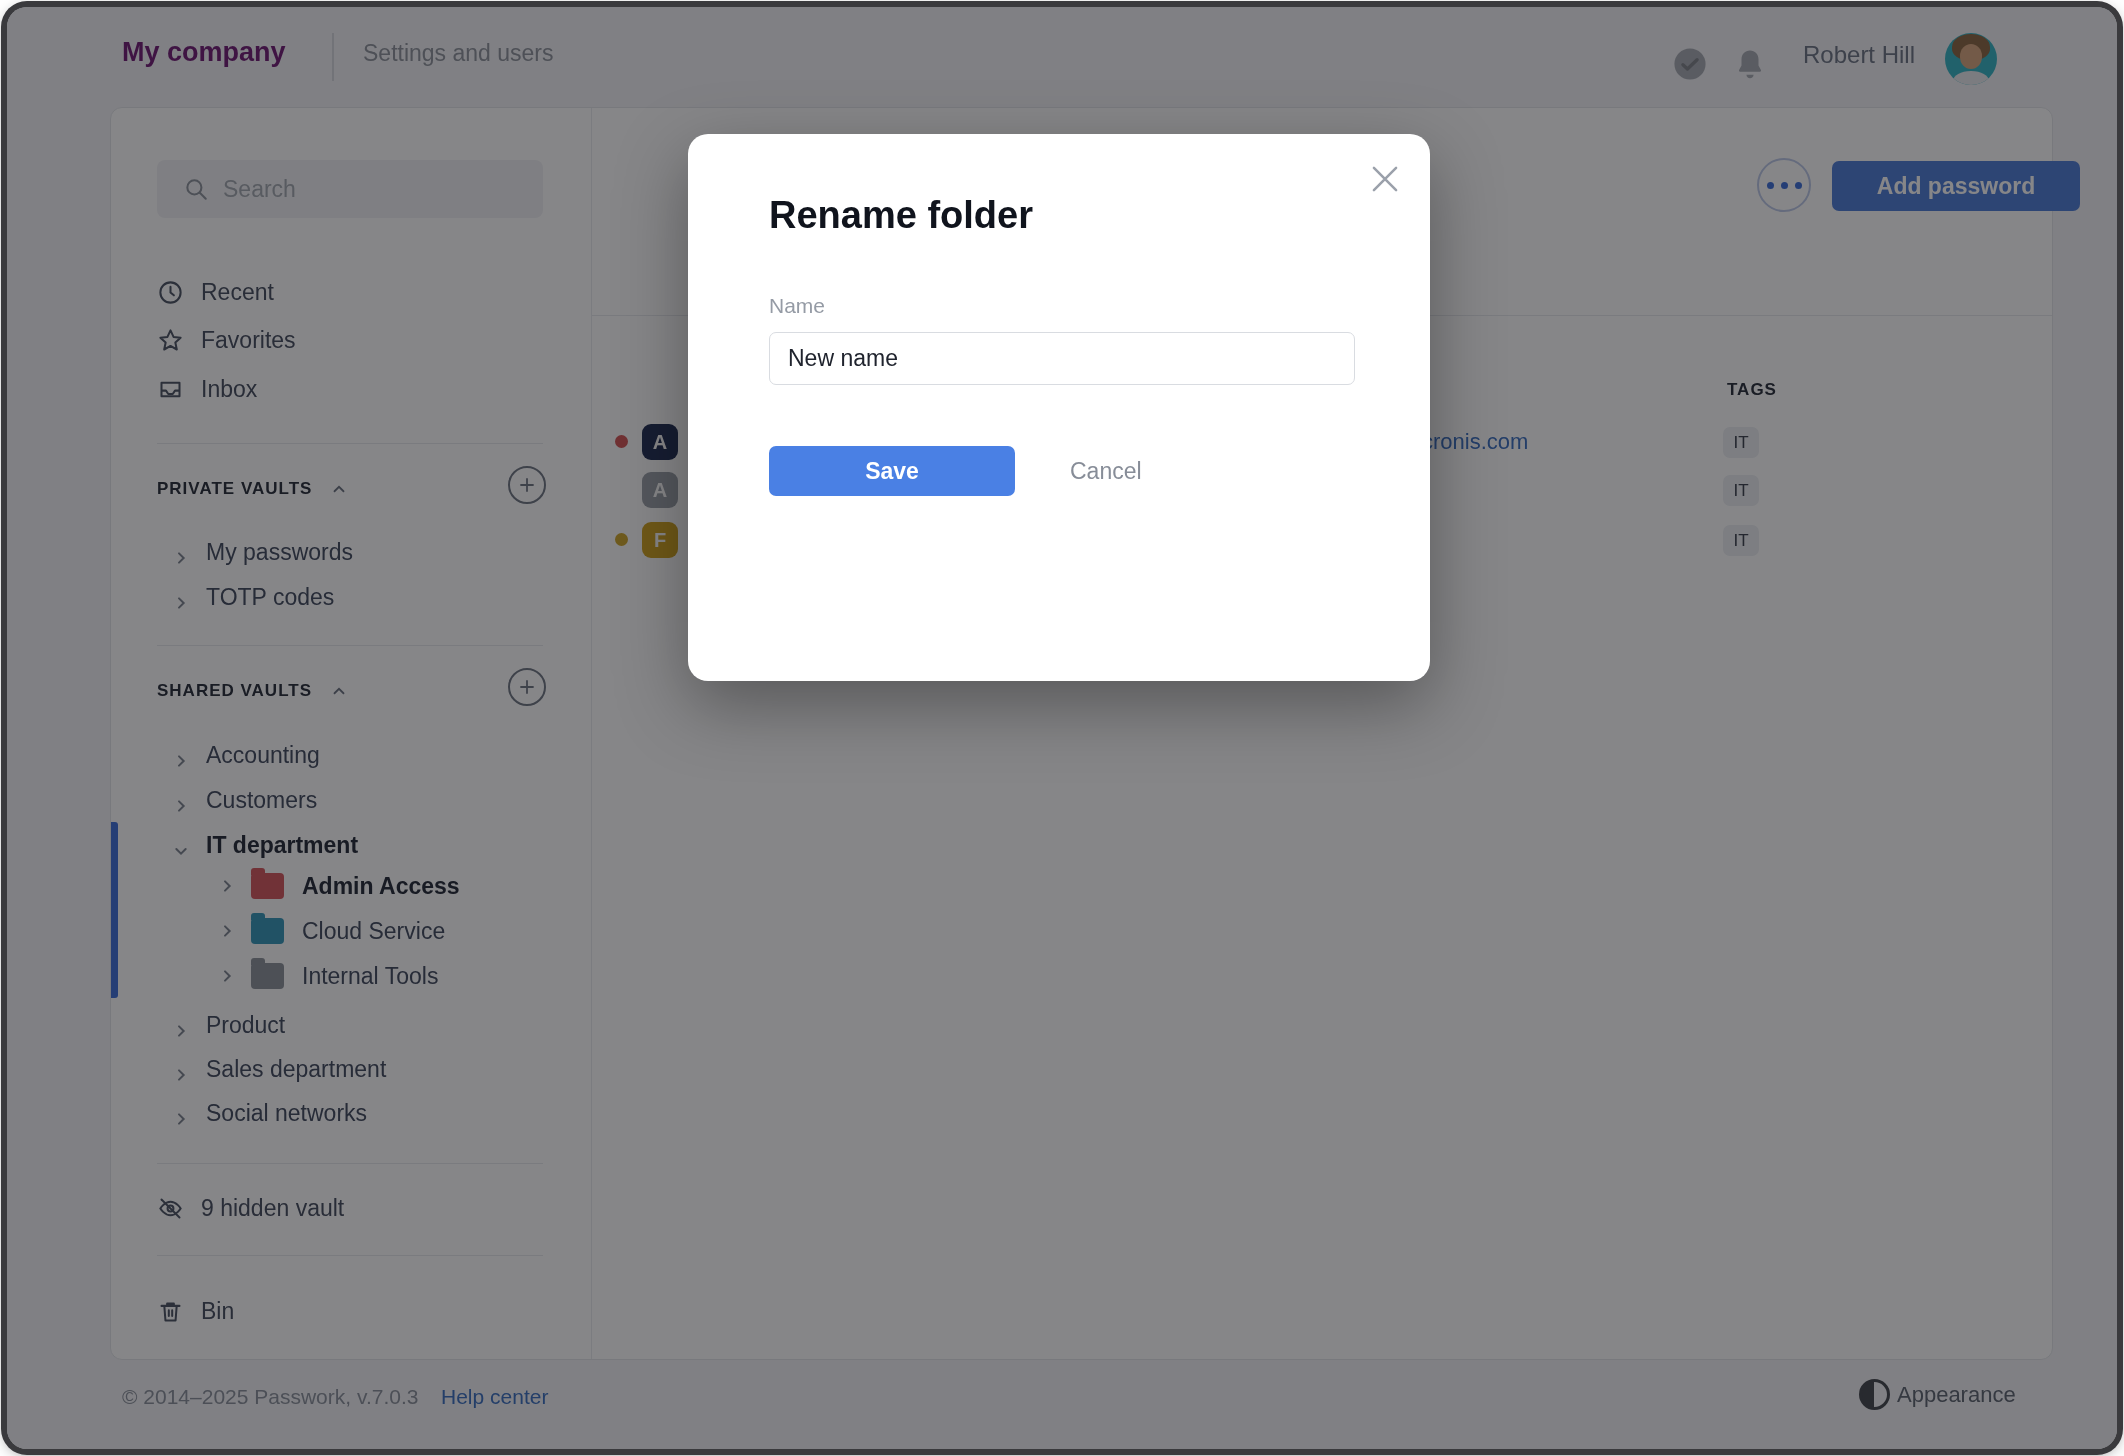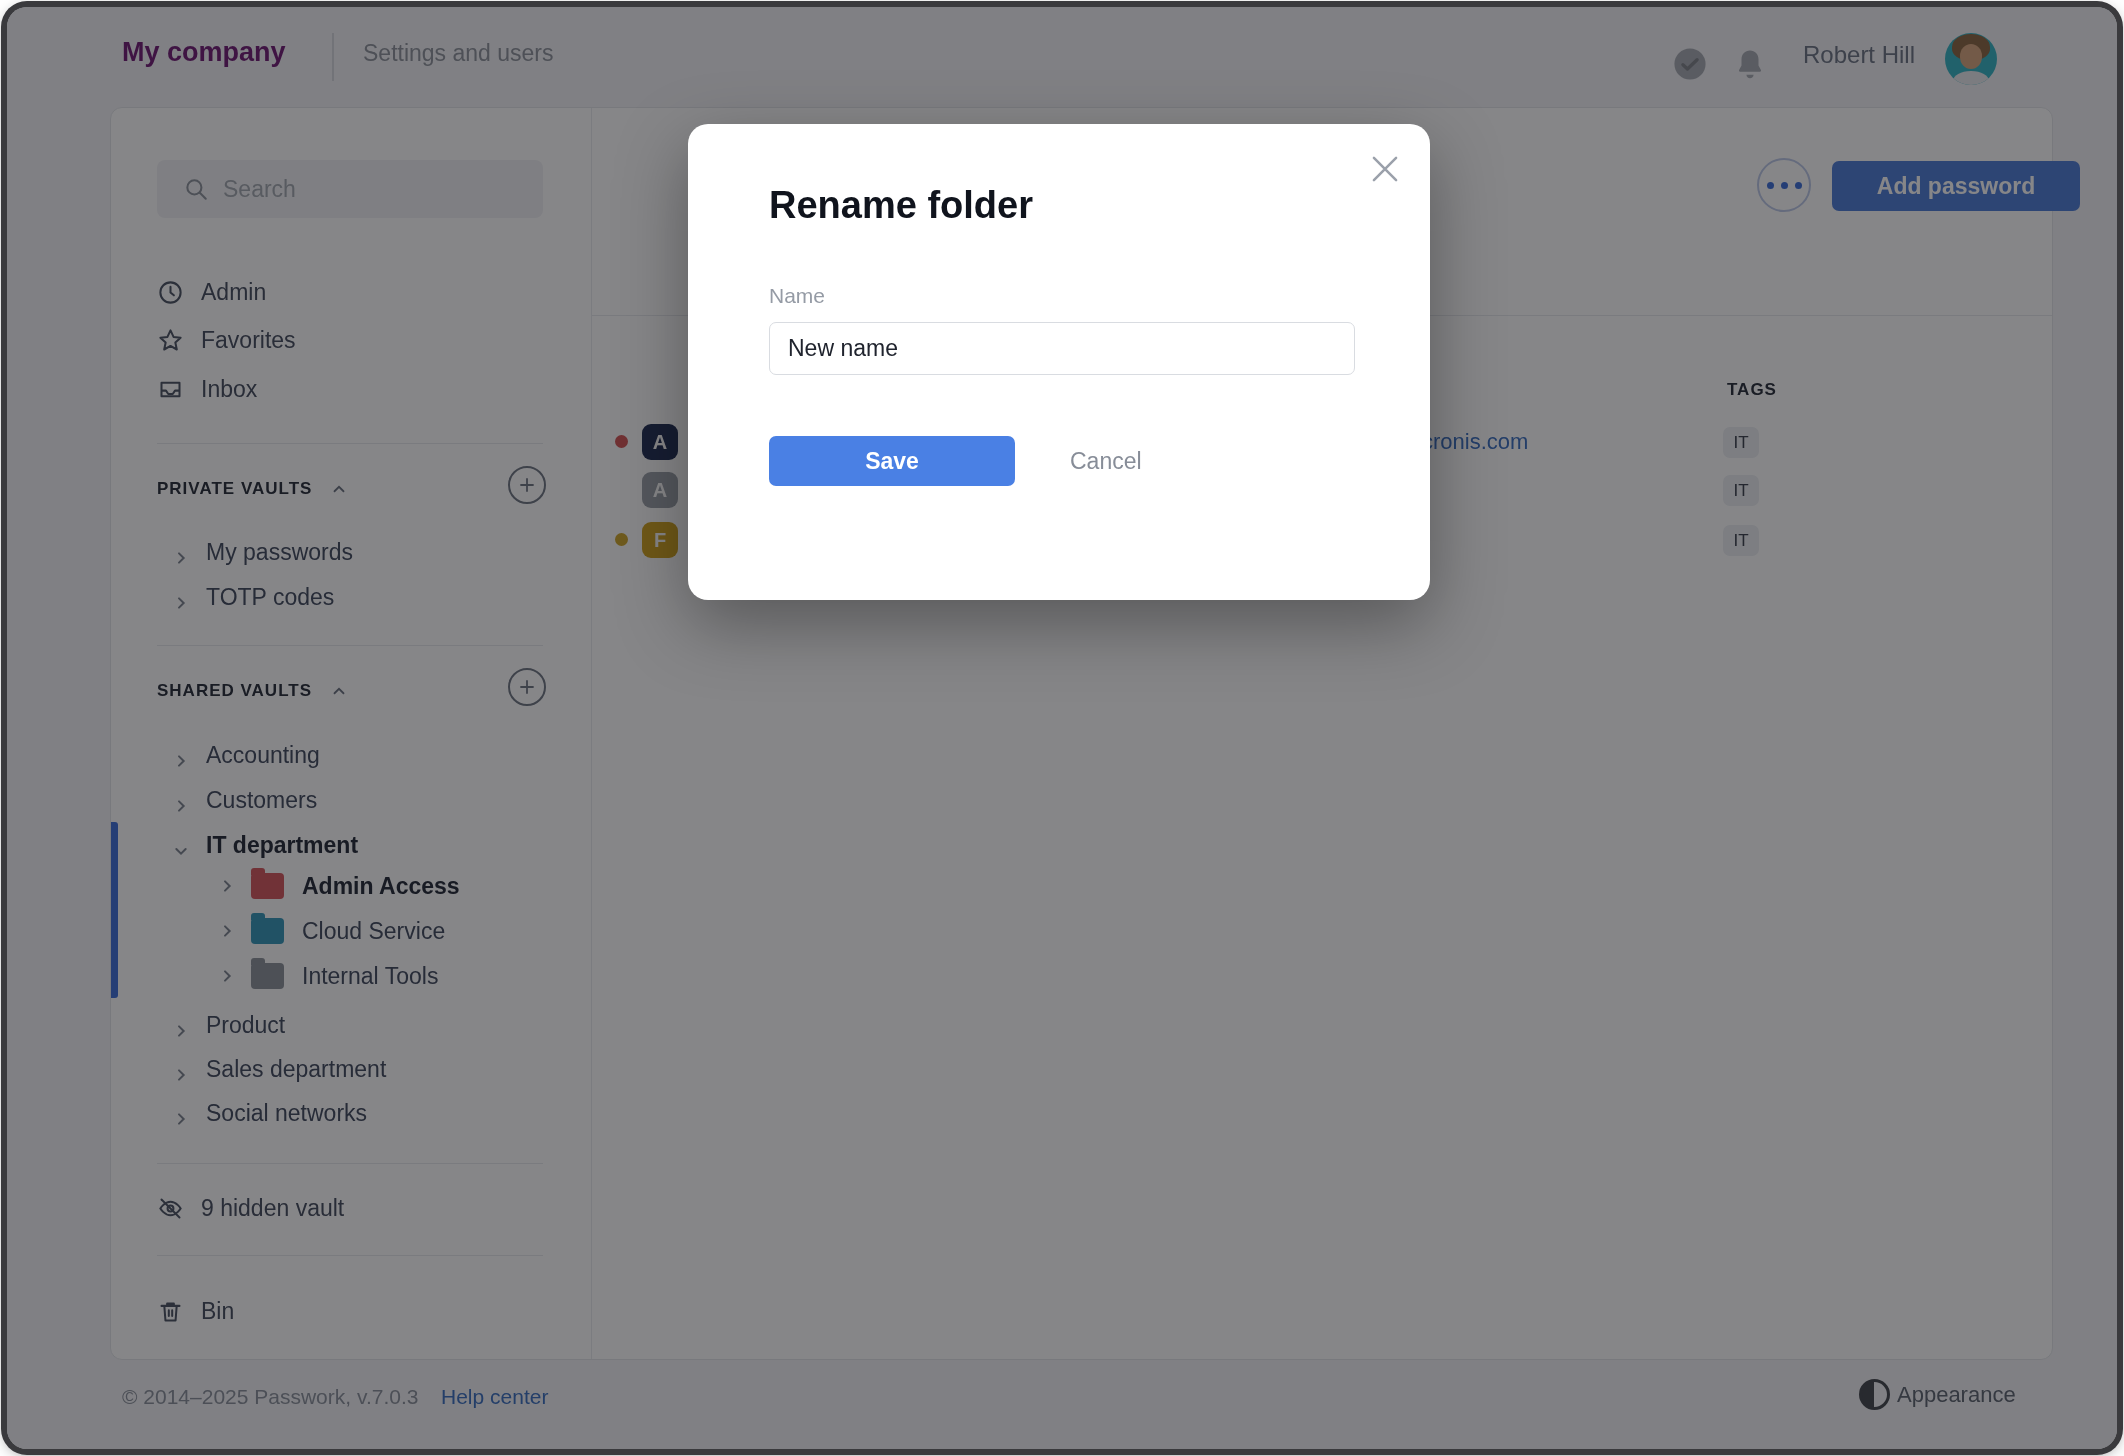--- a/index.html
+++ b/index.html
@@ -94,21 +94,21 @@
   
   .copyright { position:absolute; left:115px; top:1378px; font-size:21px; color:#8b919c; }
   .help { position:absolute; left:434px; top:1378px; font-size:21px; color:#3a6fc0; cursor:pointer; }
   .appearance { position:absolute; left:1852px; top:1372px; display:flex; align-items:center; gap:7px; cursor:pointer; }
   .contrast { width:31px; height:31px; border-radius:50%; border:3px solid #43464d;
     background:linear-gradient(90deg, #43464d 50%, transparent 50%); }
   .appearance span { font-size:22px; color:#5d6470; }
 
   
   .overlay { position:absolute; inset:0; background:rgba(13,14,18,.50); z-index:50; }
-  .modal { position:absolute; left:681px; top:117px; width:742px; height:476px; background:#fff; border-radius:20px;
+  .modal { position:absolute; left:681px; top:127px; width:742px; height:547px; background:#fff; border-radius:20px;
     box-shadow:0 24px 70px rgba(0,0,0,.35); z-index:100; }
   .modal-close { position:absolute; right:26px; top:26px; width:38px; height:38px; background:none; border:none;
     color:#9ba1ab; cursor:pointer; padding:0; }
   .modal-close svg { width:100%; height:100%; }
   .modal-title { position:absolute; left:81px; top:60px; font-size:38px; font-weight:800; color:#10141d; }
   .field-label { position:absolute; left:81px; top:160px; font-size:21px; color:#959ba5; }
   .modal-input { position:absolute; left:81px; top:198px; width:586px; height:53px; border:1px solid #d9dce1;
     border-radius:7px; padding:0 18px; font-size:23px; color:#20242e; outline:none; font-family:"Liberation Sans", sans-serif; }
   .save-btn { position:absolute; left:81px; top:312px; width:246px; height:50px; border:none; border-radius:7px;
     background:#4a80e4; color:#fff; font-size:23px; font-weight:600; cursor:pointer; font-family:"Liberation Sans", sans-serif; }
@@ -153,21 +153,21 @@
             <path d="M15.5 15.5L21 21"></path>
           </svg>
         <input type="text" placeholder="Search" style="">
       </div>
 
       <div class="srow" style="top:167px">
         <svg viewBox="0 0 24 24" fill="none" stroke="currentColor" stroke-width="1.8" stroke-linecap="round">
             <circle cx="12" cy="12" r="9"></circle>
             <path d="M12 7v5l3 2.5"></path>
           </svg>
-        <span>Admin</span>
+        <span>Recent</span>
       </div>
       <div class="srow" style="top:215px">
         <svg viewBox="0 0 24 24" fill="none" stroke="currentColor" stroke-width="1.8" stroke-linejoin="round">
             <path d="M12 3l2.7 5.8 6.3.7-4.7 4.3 1.3 6.2-5.6-3.2-5.6 3.2 1.3-6.2L3 9.5l6.3-.7z"></path>
           </svg>
         <span>Favorites</span>
       </div>
       <div class="srow" style="top:264px">
         <svg viewBox="0 0 24 24" fill="none" stroke="currentColor" stroke-width="1.8" stroke-linejoin="round">
             <path d="M4 6h16v12H4z" rx="2"></path>

